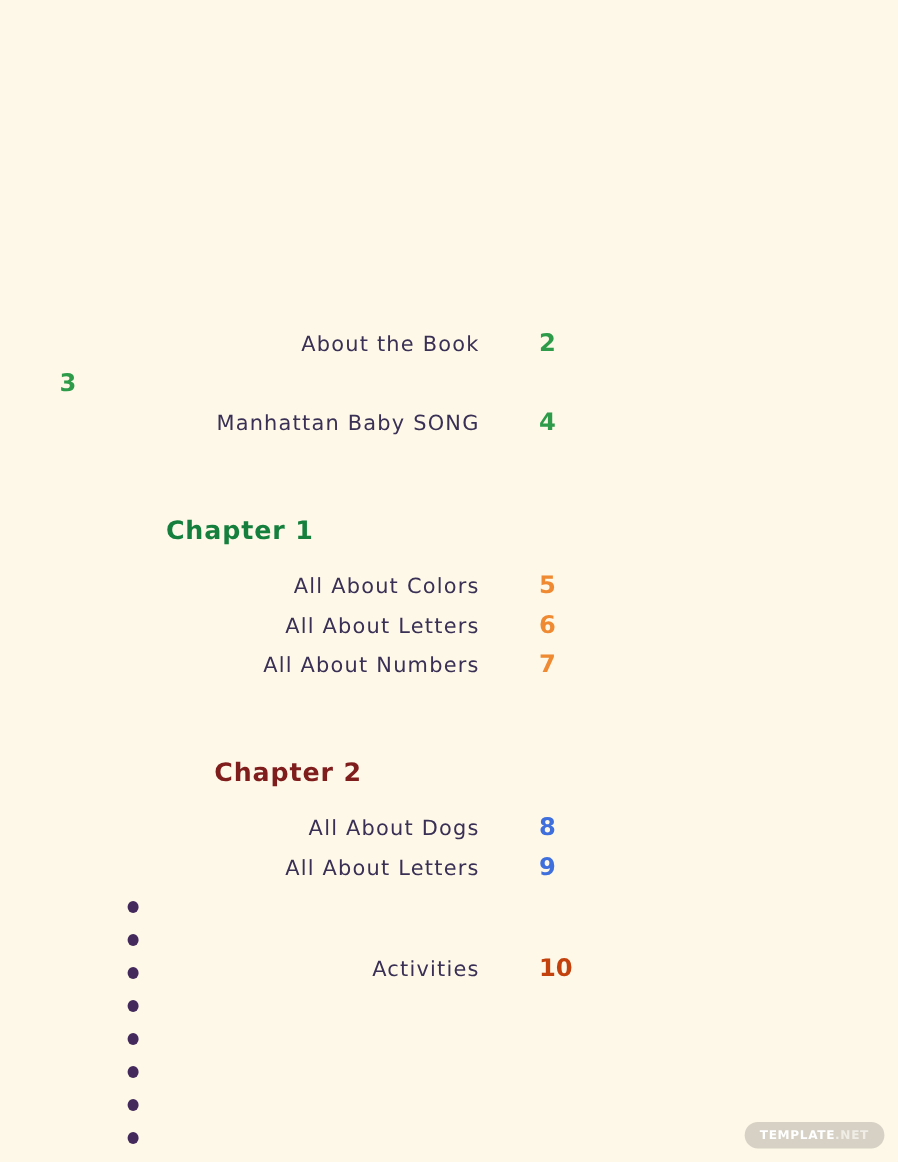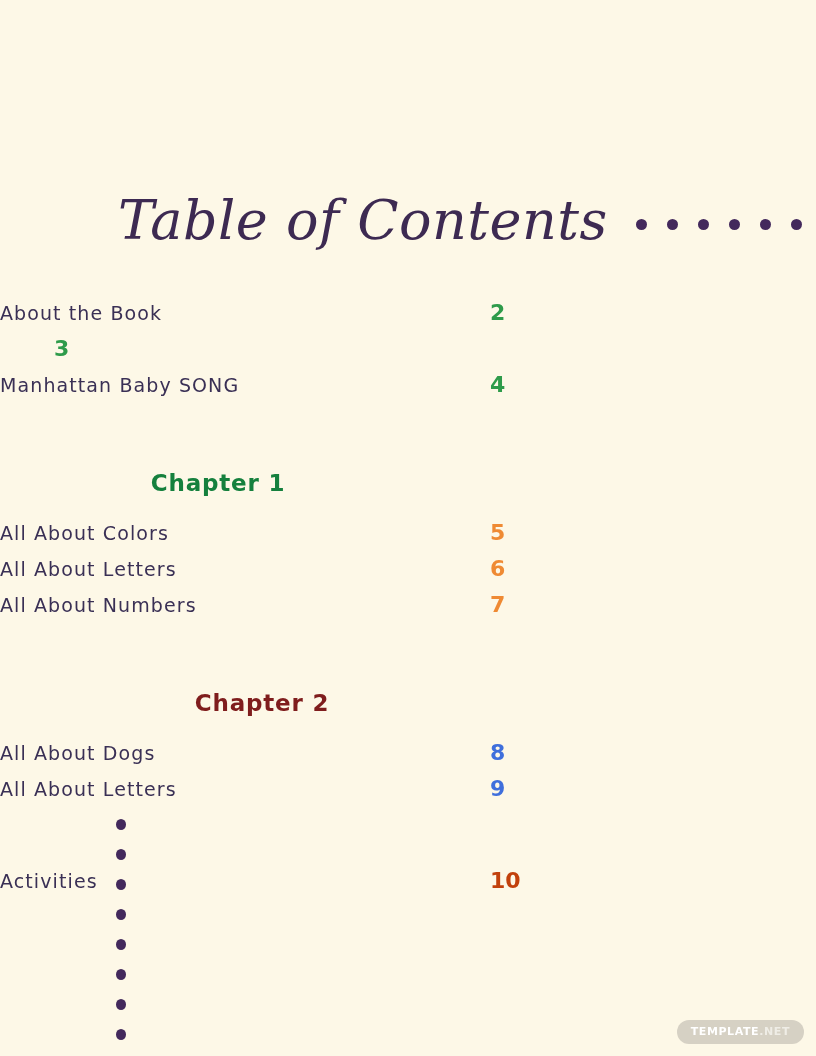--- a/index.html
+++ b/index.html
@@ -62,21 +62,21 @@
     top: 300px;
     width: 816px;
   }
   .entry-row {
     display: flex;
     align-items: baseline;
     height: 36px;
   }
   .entry-title {
     width: 436px;
-    text-align: left;
+    text-align: right;
     font-family: "DejaVu Sans", sans-serif;
     font-size: 19px;
     color: #3A3055;
     letter-spacing: 1.1px;
     white-space: nowrap;
   }
   .entry-page {
     margin-left: 54px;
     font-family: "DejaVu Sans", sans-serif;
     font-weight: bold;
@@ -128,31 +128,20 @@
     color: #FFFFFF;
     white-space: nowrap;
   }
   .badge .net { color: #EFEDE6; font-weight: bold; }
 </style>
 </head>
 <body>
 
 <div class="page">
 
-  <div class="title-row">
-    <div class="toc-title">Table of Contents</div>
-    <div class="header-dots">
-        <span class="dot" style="background: rgb(67, 41, 92);"></span>
-        <span class="dot" style="background: rgb(67, 41, 92);"></span>
-        <span class="dot" style="background: rgb(67, 41, 92);"></span>
-        <span class="dot" style="background: rgb(67, 41, 92);"></span>
-        <span class="dot" style="background: rgb(67, 41, 92);"></span>
-        <span class="dot" style="background: rgb(67, 41, 92);"></span>
-      </div>
-  </div>
 
   <div class="entries">
       <div class="entry-row">
         <div class="entry-title">About the Book</div>
         <div class="entry-page" style="color: rgb(46, 155, 74);">2</div>
       </div>
       <div class="entry-row">
         <div class="entry-page" style="color: rgb(46, 155, 74);">3</div>
       </div>
       <div class="entry-row">

